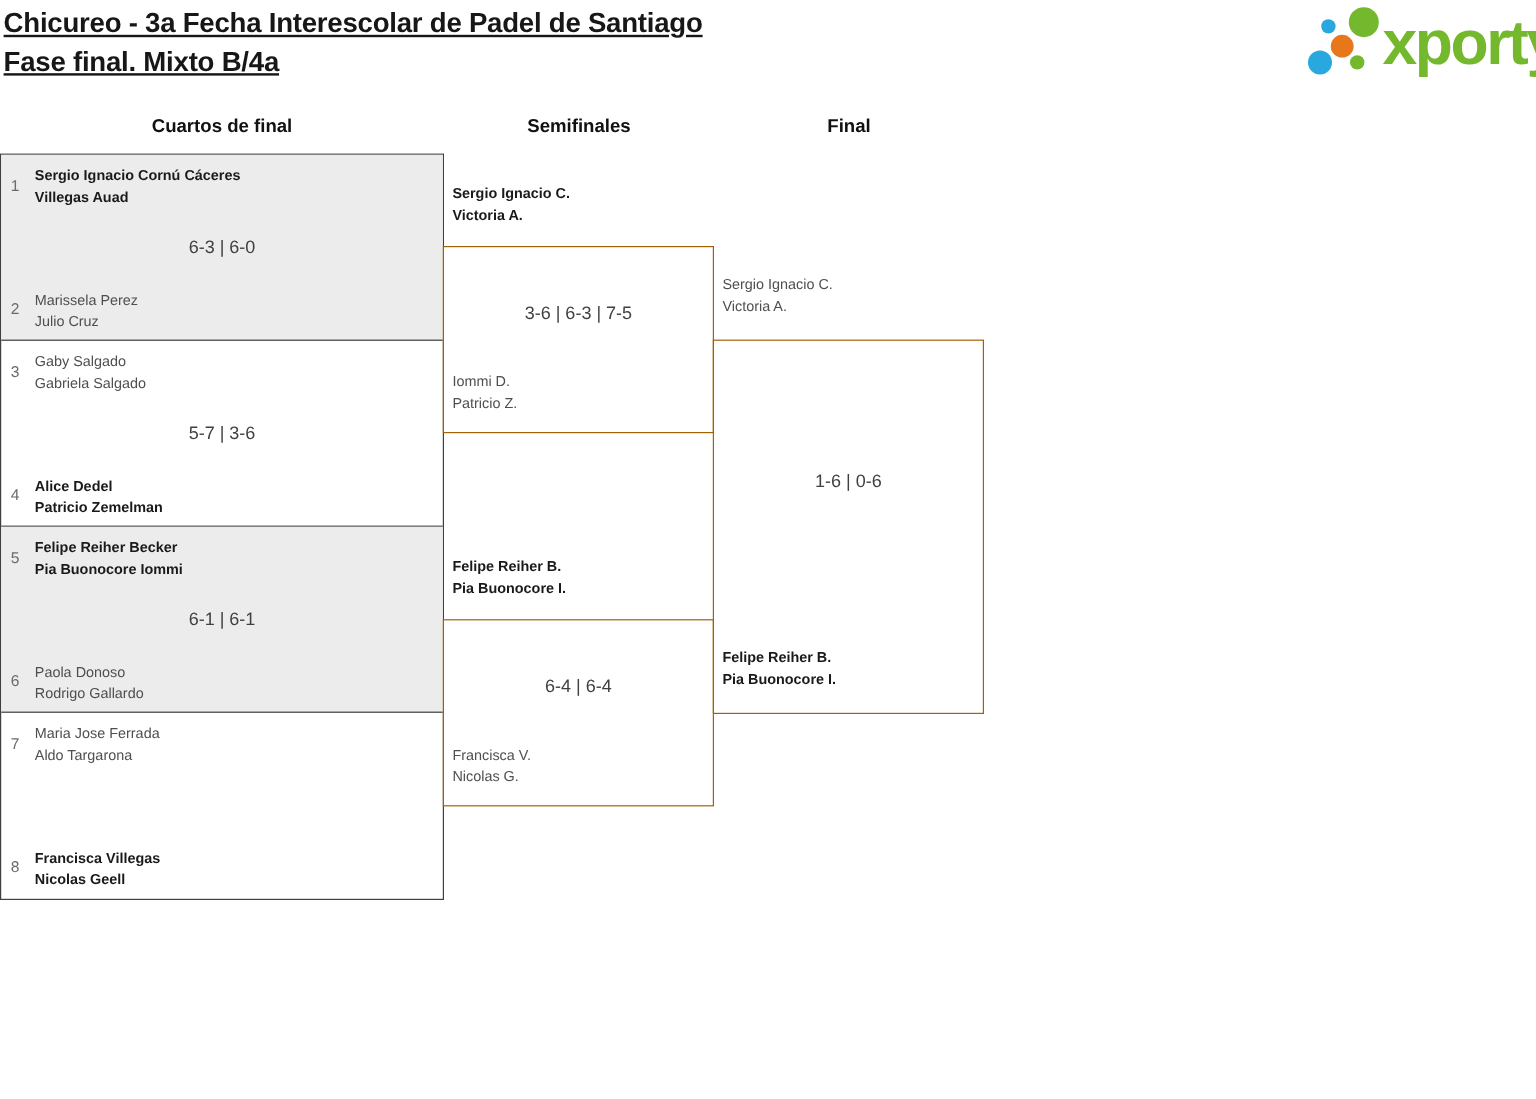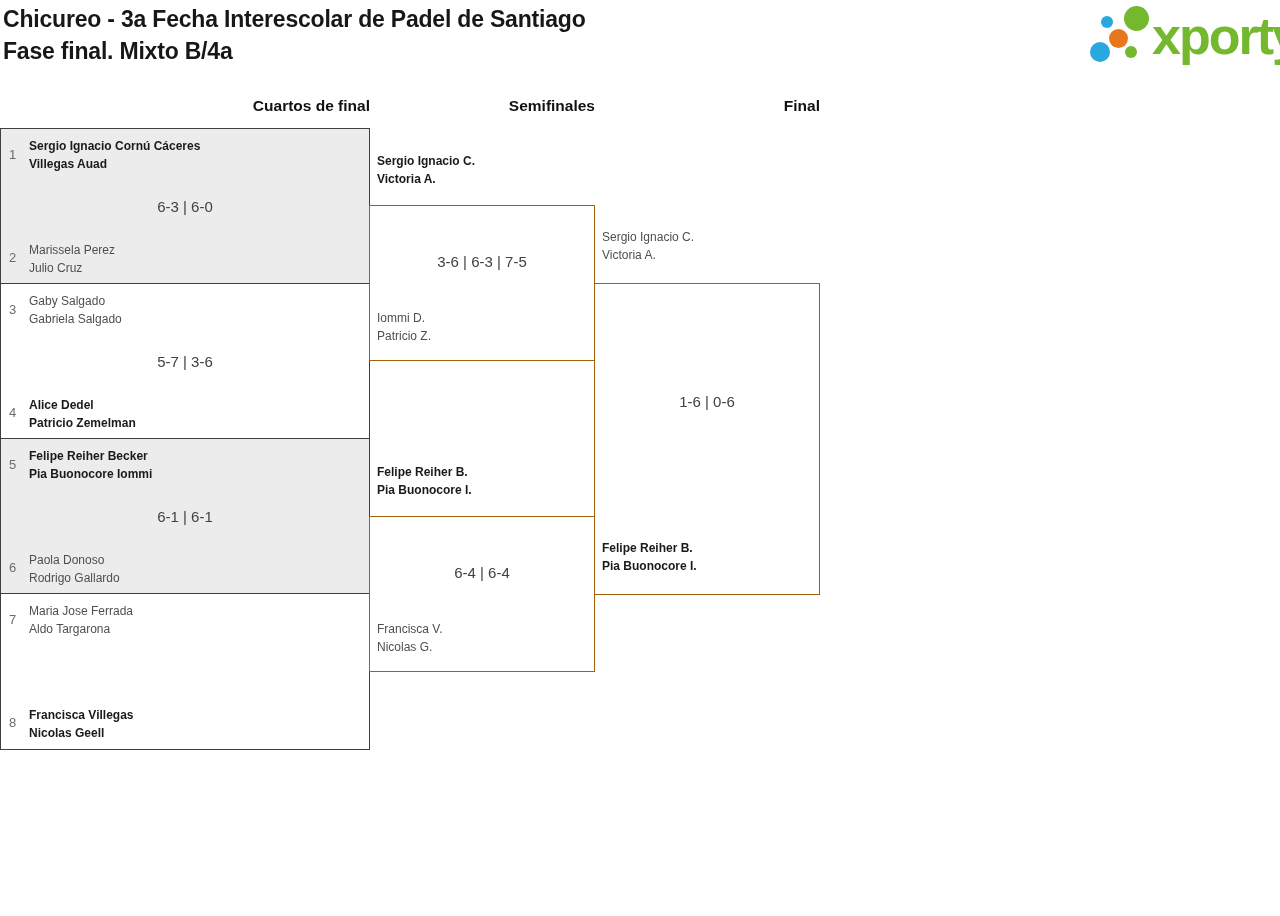--- a/index.html
+++ b/index.html
@@ -2,31 +2,31 @@
 <html><head>
 <meta charset="utf-8">
 <title>Bracket</title>
 <style>
   html,body{margin:0;padding:0;background:#fff;}
   .page{
     position:relative;width:1280px;height:916px;background:#ffffff;overflow:hidden;
     font-family:"Liberation Sans", sans-serif;color:#1a1a1a;
   }
   
-  .title{position:absolute;left:3px;top:3px;font-size:23px;font-weight:700;line-height:32px;color:#171717;letter-spacing:-0.2px;}
+  .title{position:absolute;left:3px;top:3px;font-size:23px;font-weight:700;line-height:32px;color:#171717;letter-spacing:-0.2px;text-decoration:underline;}
   .logo{position:absolute;left:1088px;top:0;width:232px;height:78px;}
   .logo .dot{position:absolute;border-radius:50%;}
   .dot-blue-sm{left:13px;top:16px;width:12px;height:12px;background:#29a8e0;}
   .dot-green-lg{left:36px;top:6px;width:25px;height:25px;background:#74b92d;}
   .dot-orange{left:21px;top:29px;width:19px;height:19px;background:#e8761b;}
   .dot-blue-lg{left:2px;top:42px;width:20px;height:20px;background:#29a8e0;}
   .dot-green-sm{left:37px;top:46px;width:12px;height:12px;background:#74b92d;}
   .wordmark{position:absolute;left:64px;top:6px;font-size:52px;font-weight:800;letter-spacing:-2px;color:#74b92d;line-height:60px;}
   
-  .round-header{position:absolute;top:97px;font-size:15.5px;font-weight:700;color:#111;text-align:right;}
+  .round-header{position:absolute;top:97px;font-size:15.5px;font-weight:700;color:#111;text-align:center;}
   .rh-qf{left:0;width:370px;}
   .rh-sf{left:370px;width:225px;}
   .rh-f{left:595px;width:225px;}
   
   .qf-column{position:absolute;left:0;top:128px;width:370px;height:622px;border:1px solid #3f3f3f;box-sizing:border-box;}
   .qf-cell{position:relative;height:155px;box-sizing:border-box;}
   .qf-cell.sep{border-bottom:1px solid #3f3f3f;}
   .qf-cell.shade{background:#ececec;}
   .match-box{position:absolute;border:1px solid #a16207;box-sizing:border-box;background:transparent;}
   .sf1{left:369px;top:205px;width:226px;height:156px;}

